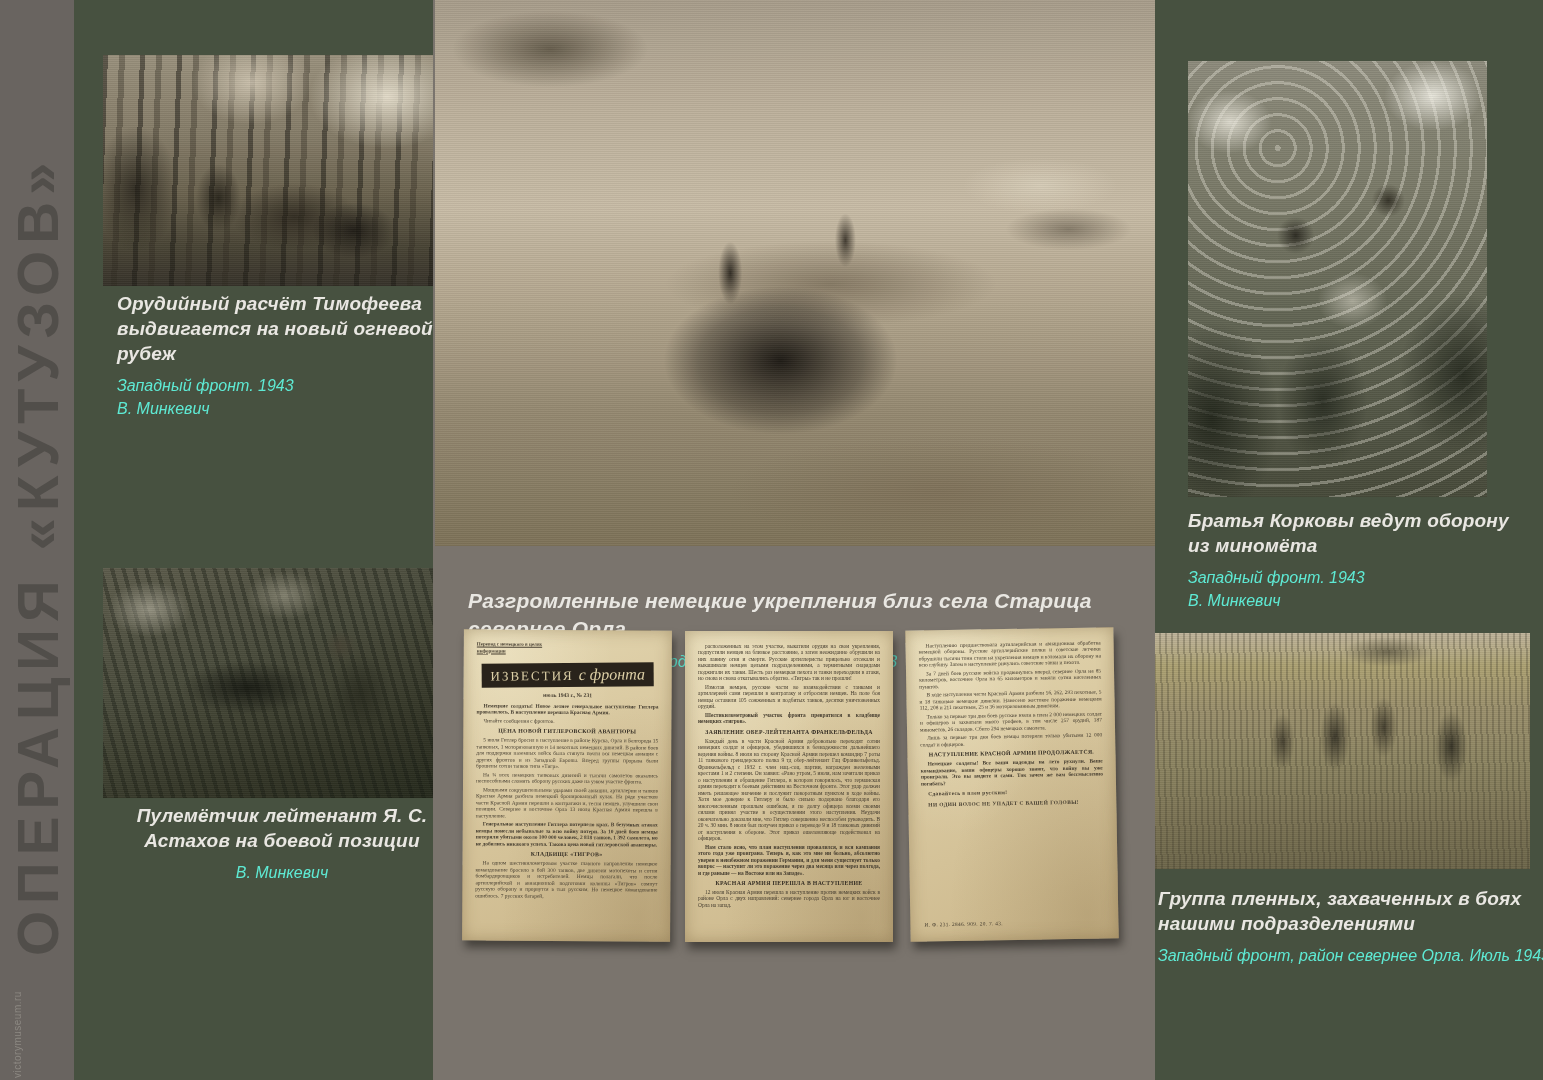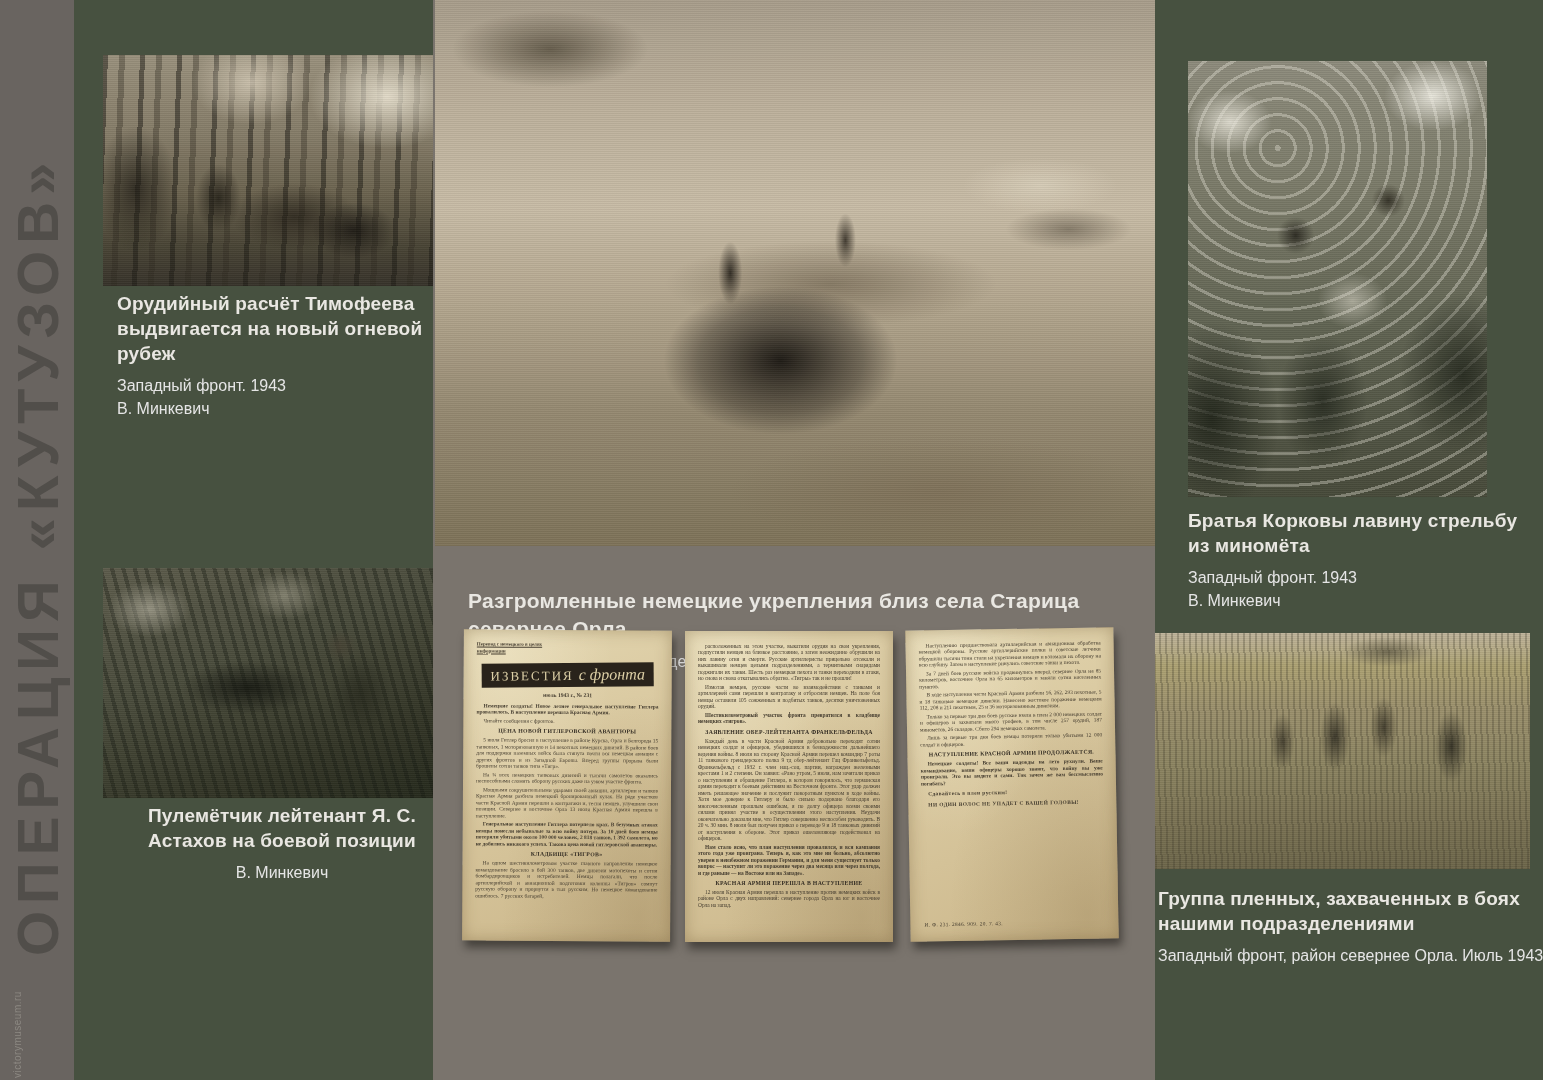--- a/index.html
+++ b/index.html
@@ -73,24 +73,24 @@
   #photo-prisoners{left:1155px;top:633px;width:375px;height:236px;
     background:
       radial-gradient(ellipse 20px 46px at 48% 44%,rgba(45,42,32,.85),transparent 75%),
       radial-gradient(ellipse 18px 40px at 61% 40%,rgba(50,46,34,.8),transparent 75%),
       radial-gradient(ellipse 22px 48px at 79% 48%,rgba(42,40,30,.85),transparent 75%),
       radial-gradient(ellipse 16px 38px at 34% 46%,rgba(48,44,33,.75),transparent 75%),
       radial-gradient(ellipse 60px 20px at 62% 8%,rgba(70,66,50,.6),transparent 75%),
       repeating-linear-gradient(88deg,rgba(60,56,40,.28) 0 2px,transparent 2px 6px),
       linear-gradient(180deg,#c0b59c 0%,#ada273 14%,#9c916d 32%,#8d8562 55%,#7b7354 80%,#6d664a 100%);}
   
-  .cap{position:absolute;}
+  .cap{position:absolute;font-style:italic;}
   .cap-title{color:#e9e7e2;font-size:19px;line-height:1.32;font-weight:700;letter-spacing:.2px;margin:0 0 9px;}
   .cap-title.big{font-size:21px;}
-  .cap-meta{color:#e5e5e5;font-size:16px;line-height:1.42;font-weight:400;margin:0;}
+  .cap-meta{color:#5eead4;font-size:16px;line-height:1.42;font-weight:400;margin:0;}
   .capA{left:117px;top:291px;width:340px;}
   .capB{left:468px;top:571px;width:680px;margin-top:16px;}
   .capD{left:1188px;top:508px;width:340px;}
   .capF{left:117px;top:803px;width:330px;text-align:center;}
   .capE{left:1158px;top:886px;width:395px;}
   .capC{left:468px;top:941px;width:660px;}
   .capC .cap-meta{margin-top:9px;}
   
   .doc{
     position:absolute;width:208px;height:311px;box-sizing:border-box;
@@ -143,21 +143,21 @@
     <div class="cap-meta">В. Минкевич</div>
   </div>
 
   <div class="cap capB">
     <div class="cap-title big">Разгромленные немецкие укрепления близ села Старица севернее Орла</div>
     <div class="cap-meta">Западный фронт. 11-я гвардейская армия. 27 июля 1943</div>
     <div class="cap-meta">М. Редькин</div>
   </div>
 
   <div class="cap capD">
-    <div class="cap-title">Братья Корковы лавину стрельбу из миномёта</div>
+    <div class="cap-title">Братья Корковы ведут оборону из миномёта</div>
     <div class="cap-meta">Западный фронт. 1943</div>
     <div class="cap-meta">В. Минкевич</div>
   </div>
 
   <div class="cap capF">
     <div class="cap-title">Пулемётчик лейтенант Я. С. Астахов на боевой позиции</div>
     <div class="cap-meta">В. Минкевич</div>
   </div>
 
   <div class="cap capE">

